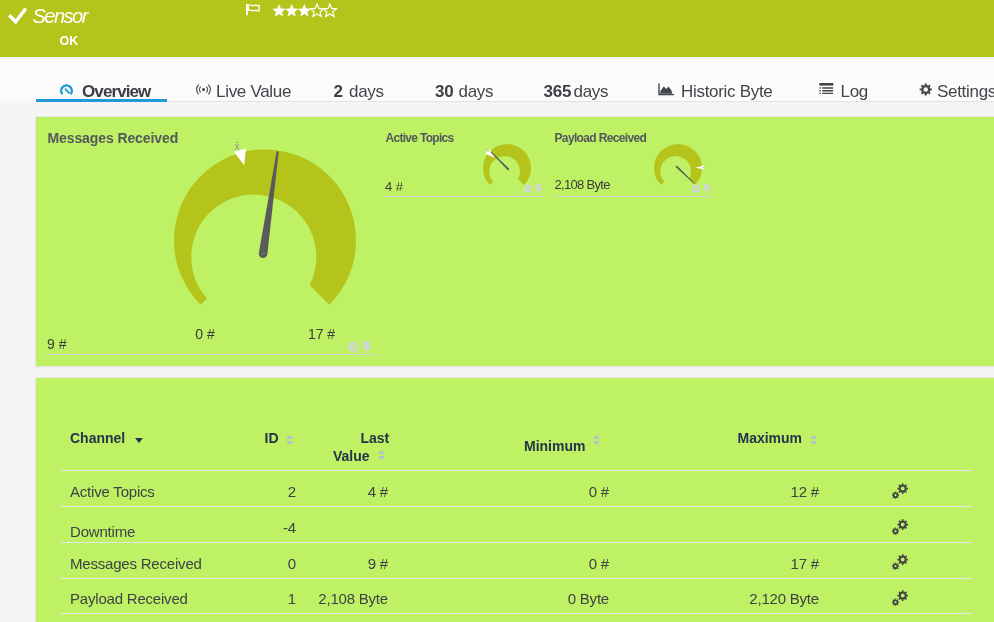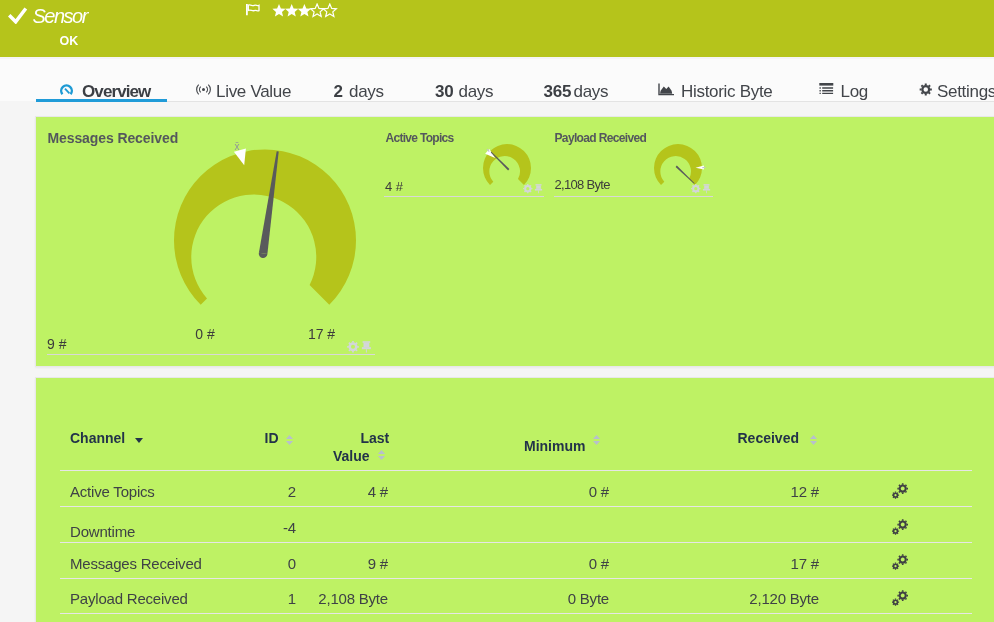--- a/index.html
+++ b/index.html
@@ -152,21 +152,21 @@
   <span class="abs th" style="left:297px;top:69.5px;">Value</span>
   <svg class="abs" style="left:340.5px;top:72px" width="9" height="10" viewBox="0 0 10 11">
       <polygon points="5,0 9,4.4 1,4.4" fill="#b7c0cc"></polygon>
       <polygon points="5,11 9,6.6 1,6.6" fill="#b7c0cc"></polygon>
     </svg>
   <span class="abs th" style="left:488px;top:51.5px;margin-top:8px;">Minimum</span>
   <svg class="abs" style="left:555.5px;top:57px" width="9" height="10" viewBox="0 0 10 11">
       <polygon points="5,0 9,4.4 1,4.4" fill="#b7c0cc"></polygon>
       <polygon points="5,11 9,6.6 1,6.6" fill="#b7c0cc"></polygon>
     </svg>
-  <span class="abs th" style="left:701.5px;top:51.5px;">Received</span>
+  <span class="abs th" style="left:701.5px;top:51.5px;">Maximum</span>
   <svg class="abs" style="left:773px;top:57px" width="9" height="10" viewBox="0 0 10 11">
       <polygon points="5,0 9,4.4 1,4.4" fill="#b7c0cc"></polygon>
       <polygon points="5,11 9,6.6 1,6.6" fill="#b7c0cc"></polygon>
     </svg>
   <div class="abs rline" style="left:24px;top:92px;width:912px;"></div>
 
   <span class="abs td" style="left:34px;top:105px;">Active Topics</span>
   <span class="abs td r" style="right:699px;top:105px;">2</span>
   <span class="abs td r" style="right:607px;top:105px;">4 #</span>
   <span class="abs td r" style="right:386px;top:105px;">0 #</span>

